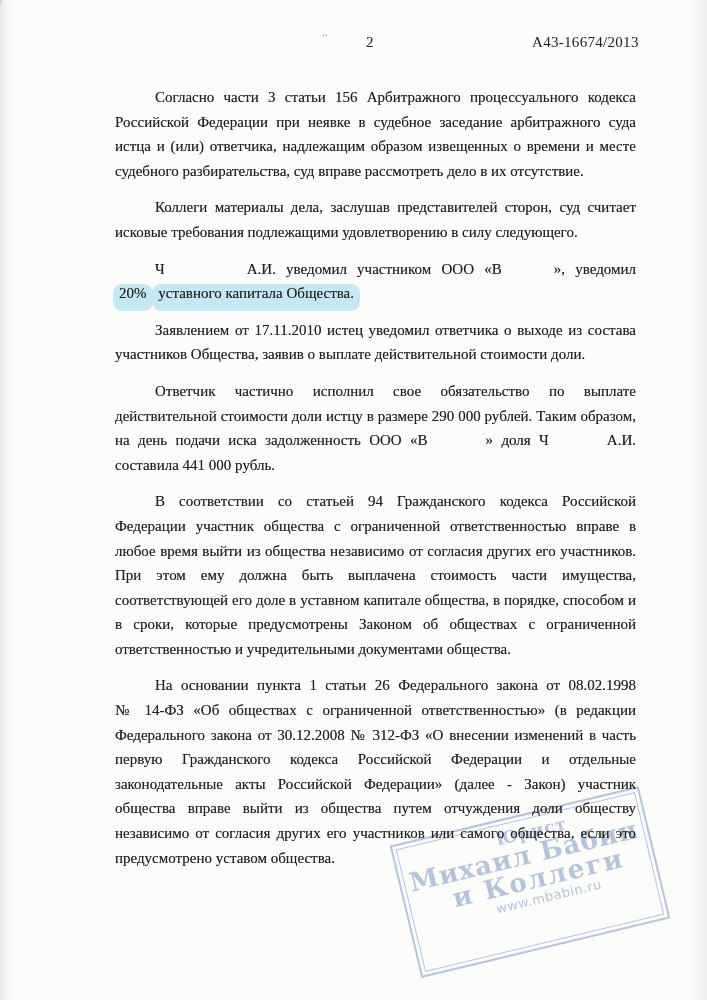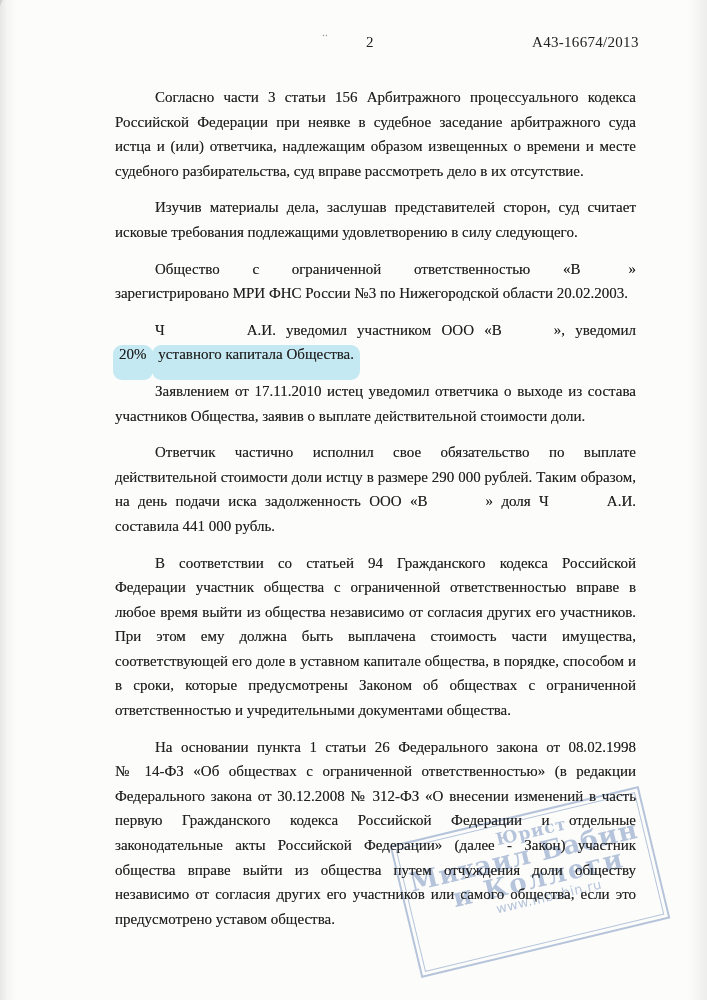--- a/index.html
+++ b/index.html
@@ -46,21 +46,21 @@
     text-align:justify;
     font-size:15px;
     line-height:24.6px;
     color:var(--ink);
     text-shadow:0 0 .4px rgba(40,40,40,.55);
   }
   .gap{display:inline-block;height:1px;}
   .hl{
     background:var(--hl);
     border-radius:9px;
-    padding:1px 6px 18px 6px;
+    padding:1px 6px 10px 6px;
     margin:-1px -2px;
     -webkit-box-decoration-break:clone;
     box-decoration-break:clone;
   }
   .stamp{
     position:absolute;left:402px;top:814px;width:252px;height:132px;
     transform:rotate(-13.5deg);
     z-index:1;opacity:.82;
     border:2px solid var(--stamp);
   }
@@ -86,22 +86,21 @@
   <div class="corner-smudge"></div>
 
   <span class="artifact">‥</span>
 
   <span class="page-num">2</span>
 
   <span class="case-num">А43-16674/2013</span>
 
   <main class="doc-body" id="doc-body">
       <p class="para"><span>Согласно части 3 статьи 156 Арбитражного процессуального кодекса Российской Федерации при неявке в судебное заседание арбитражного суда истца и (или) ответчика, надлежащим образом извещенных о времени и месте судебного разбирательства, суд вправе рассмотреть дело в их отсутствие.</span></p>
-      <p class="para"><span>Изучив материалы дела, заслушав представителей сторон, суд считает исковые требования подлежащими удовлетворению в силу следующего.</span></p>
-      <p class="para"><span>Общество с ограниченной ответственностью «В</span><span class="gap" style="width: 48px;"></span><span>» зарегистрировано МРИ ФНС России №3 по Нижегородской области 20.02.2003.</span></p>
+      <p class="para"><span>Коллеги материалы дела, заслушав представителей сторон, суд считает исковые требования подлежащими удовлетворению в силу следующего.</span></p>
       <p class="para"><span>Ч</span><span class="gap" style="width: 82px;"></span><span>А.И. уведомил участником ООО «В</span><span class="gap" style="width: 52px;"></span><span>», уведомил </span><span class="hl">20%</span><span> </span><span class="hl">уставного капитала Общества.</span></p>
       <p class="para"><span>Заявлением от 17.11.2010 истец уведомил ответчика о выходе из состава участников Общества, заявив о выплате действительной стоимости доли.</span></p>
       <p class="para"><span>Ответчик частично исполнил свое обязательство по выплате действительной стоимости доли истцу в размере 290&nbsp;000 рублей. Таким образом, на день подачи иска задолженность ООО «В</span><span class="gap" style="width: 58px;"></span><span>» доля Ч</span><span class="gap" style="width: 58px;"></span><span>А.И. составила 441&nbsp;000 рубль.</span></p>
       <p class="para"><span>В соответствии со статьей 94 Гражданского кодекса Российской Федерации участник общества с ограниченной ответственностью вправе в любое время выйти из общества независимо от согласия других его участников. При этом ему должна быть выплачена стоимость части имущества, соответствующей его доле в уставном капитале общества, в порядке, способом и в сроки, которые предусмотрены Законом об обществах с ограниченной ответственностью и учредительными документами общества.</span></p>
       <p class="para"><span>На основании пункта 1 статьи 26 Федерального закона от 08.02.1998 №&nbsp;14-ФЗ «Об обществах с ограниченной ответственностью» (в редакции Федерального закона от 30.12.2008 №&nbsp;312-ФЗ «О внесении изменений в часть первую Гражданского кодекса Российской Федерации и отдельные законодательные акты Российской Федерации» (далее - Закон) участник общества вправе выйти из общества путем отчуждения доли обществу независимо от согласия других его участников или самого общества, если это предусмотрено уставом общества.</span></p>
     </main>
 
   <div class="stamp">
     <div class="stamp-inner">
       <div class="stamp-line1">Юрист</div>

